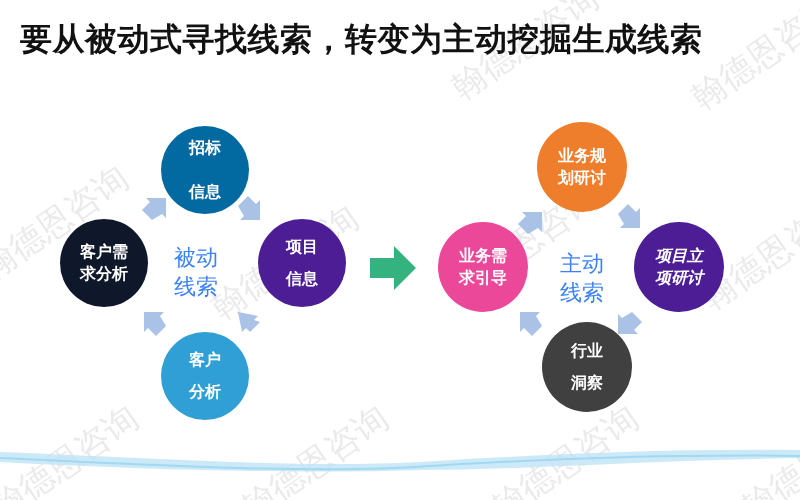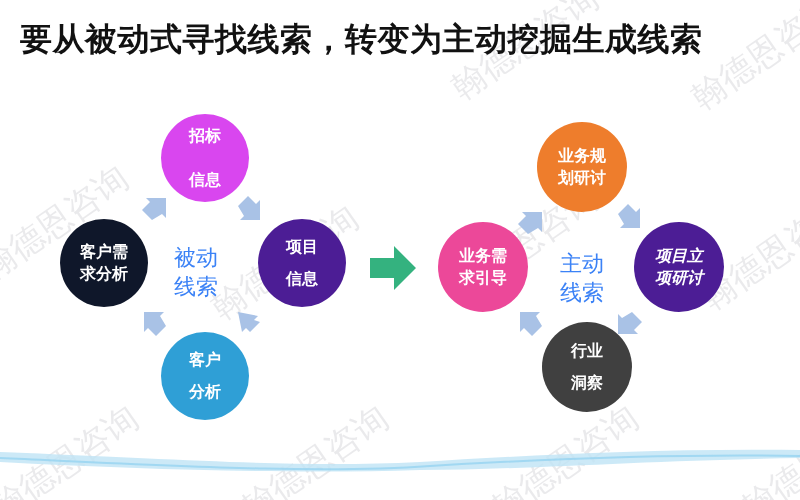--- a/index.html
+++ b/index.html
@@ -53,21 +53,21 @@
 <div class="watermark" style="left:730px;top:440px;">翰德恩咨询</div>
 
 <svg class="wave" viewBox="0 0 800 40" preserveAspectRatio="none">
   <path d="M0,12 C200,20 300,28 420,22 C520,16 650,8 800,10 L800,18 C650,20 520,30 420,30 C300,34 150,30 0,22 Z" fill="#bfe3f5" opacity="0.8"></path>
   <path d="M0,18 C180,26 320,34 430,26 C560,18 680,14 800,16" stroke="#8fd0ef" stroke-width="2" fill="none" opacity="0.7"></path>
 </svg>
 
 <div class="title">要从被动式寻找线索，转变为主动挖掘生成线索</div>
 
 <div>
-  <div class="circle spaced" style="left:161px;top:114px;background:#d946ef;gap:12px;">
+  <div class="circle spaced" style="left:161px;top:126px;background:#0369a1;gap:12px;">
     <span class="l1">招标</span>
     <span class="l2">信息</span>
   </div>
   <div class="circle spaced" style="left:258px;top:219px;background:#4c1d95;text-align:center;">
     <span class="l1">项目</span>
     <span class="l2">信息</span>
   </div>
   <div class="circle spaced" style="left:161px;top:332px;background:#2f9fd6;">
     <span class="l1">客户</span>
     <span class="l2">分析</span>

